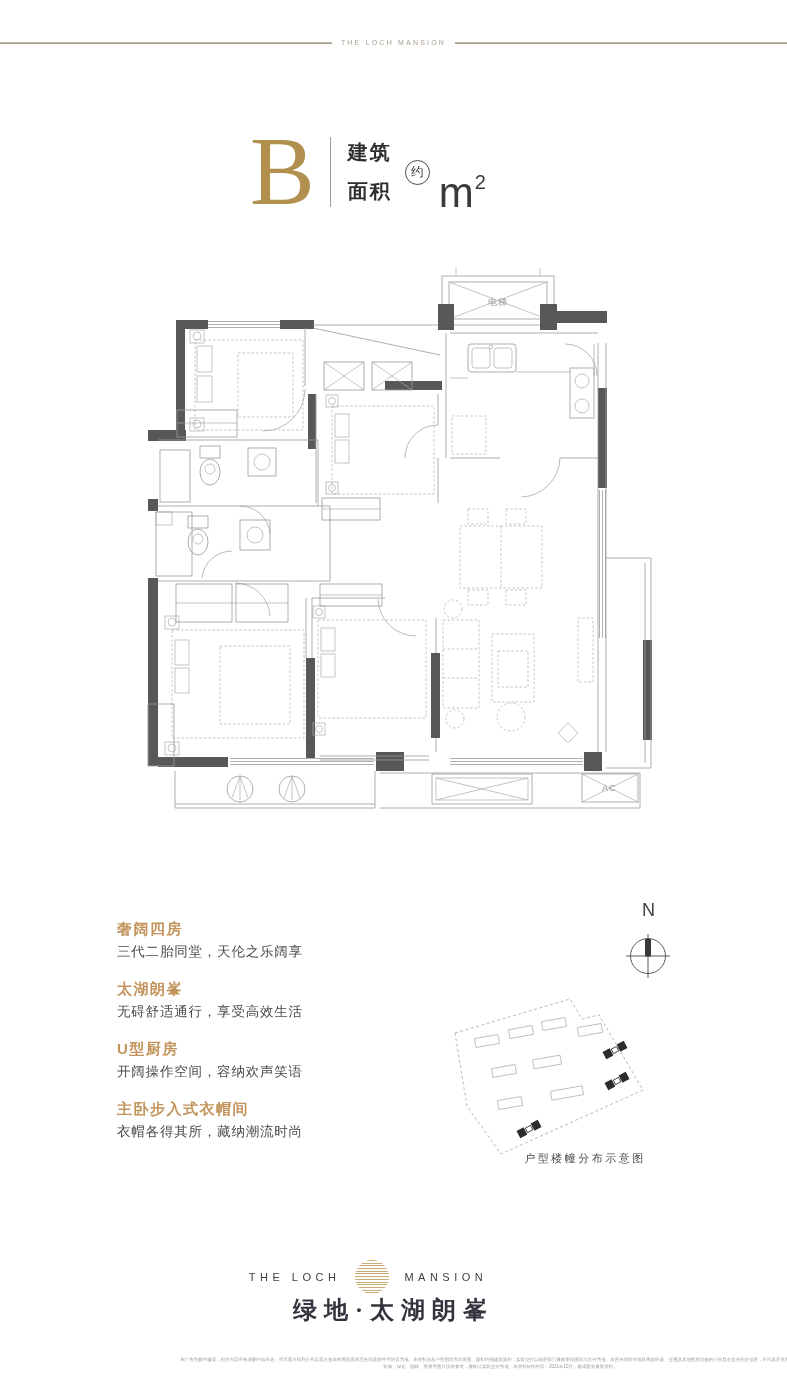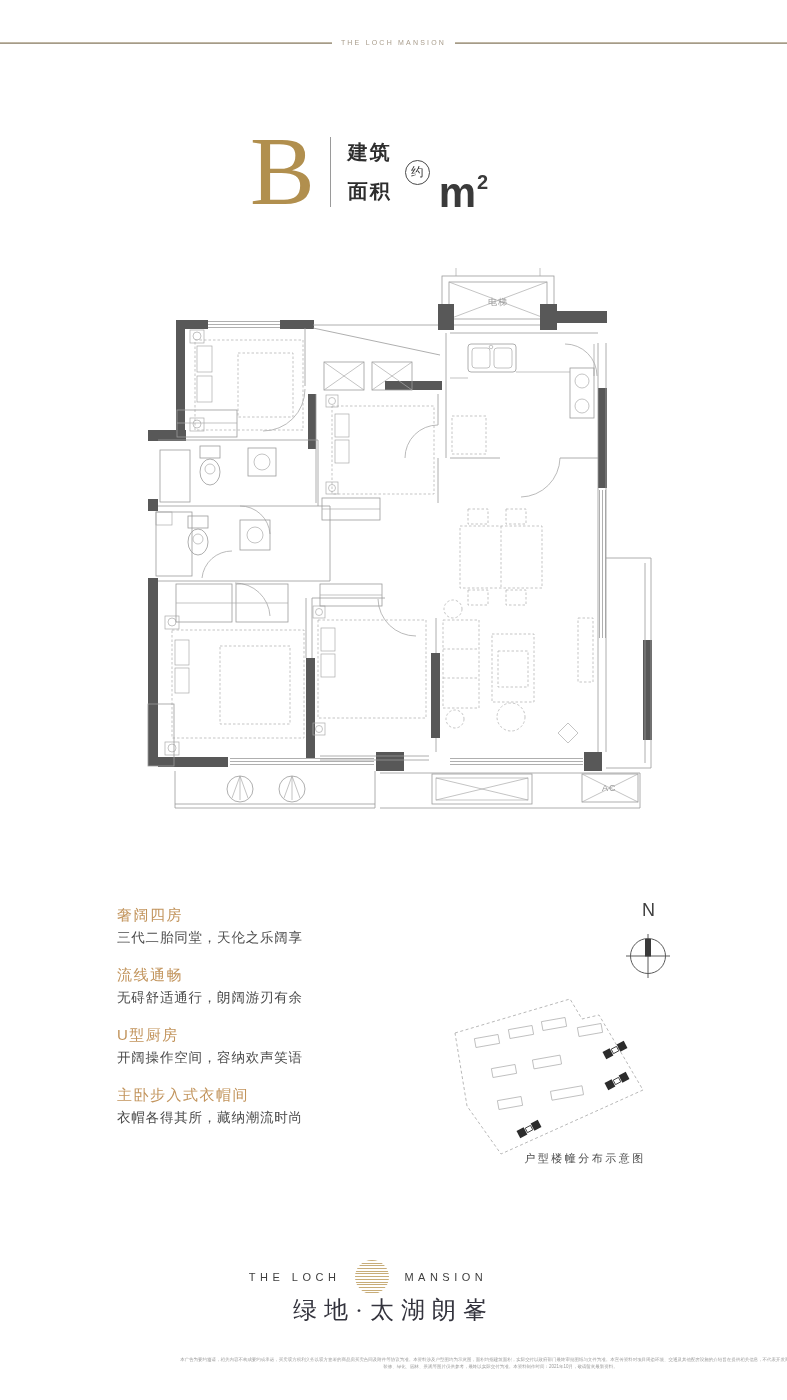--- a/index.html
+++ b/index.html
@@ -14,51 +14,51 @@
   
   .header{position:absolute;top:124px;left:250px;height:96px;display:flex;align-items:center;}
   .unit-letter{font-family:"Liberation Serif","DejaVu Serif",serif;font-size:97px;line-height:88px;
                color:#b18f4e;font-weight:400;}
   .hdr-divider{width:1px;height:70px;background:#9a9a9a;margin:0 17px 0 15px;}
   .area-label{display:flex;flex-direction:column;justify-content:center;font-size:20px;font-weight:700;
               color:#2e2e2e;letter-spacing:2px;line-height:27px;gap:12px;}
   .approx{width:23px;height:23px;border:1.2px solid #4a4a4a;border-radius:50%;display:flex;
           align-items:center;justify-content:center;font-size:12.5px;color:#333;margin:0 9px 0 13px;}
   .area-value{font-size:80px;line-height:80px;font-weight:500;color:#3a3a3a;letter-spacing:1px;margin-top:-4px;}
-  .area-unit{align-self:flex-end;margin-bottom:10px;font-size:42px;font-weight:700;color:#3a3a3a;line-height:34px;}
+  .area-unit{align-self:flex-end;margin-bottom:10px;font-size:42px;font-weight:400;color:#3a3a3a;line-height:34px;}
   .area-unit sup{font-size:20px;position:relative;top:-3px;left:1px;}
 
   
   .floorplan{position:absolute;top:268px;left:140px;}
   .floorplan .w{fill:#585858;}
   .tl{stroke:#9b9b9b;stroke-width:0.8;fill:none;}
   .tl2{stroke:#ababab;stroke-width:0.7;fill:none;}
   .dash{stroke:#b6b6b6;stroke-width:0.8;fill:none;stroke-dasharray:2.5 2;}
   .arc{stroke:#a8a8a8;stroke-width:0.8;fill:none;}
   .plan-label{font-size:9px;fill:#9a9a9a;letter-spacing:1px;}
 
   
   .features{position:absolute;top:906px;left:117px;width:230px;}
   .feature{margin-bottom:19px;}
-  .feature .f-title{font-size:15px;font-weight:400;color:#c2945c;letter-spacing:1.5px;}
+  .feature .f-title{font-size:15px;font-weight:700;color:#c2945c;letter-spacing:1.5px;margin-top:14px;}
   .feature .f-desc{font-size:13.5px;color:#4a4a4a;margin-top:4px;letter-spacing:0.8px;}
 
   
   .compass{position:absolute;top:896px;left:620px;}
   .siteplan{position:absolute;top:986px;left:447px;}
   .site-caption{font-size:11px;fill:#4a4a4a;letter-spacing:2.5px;}
 
   
   .footer-logo{position:absolute;top:1260px;left:0;width:736px;display:flex;align-items:center;
                justify-content:center;gap:15px;}
   .footer-logo .lg{font-size:11px;letter-spacing:4.5px;color:#3e3e3e;}
   .emblem{width:34px;height:34px;border-radius:50%;
           background:repeating-linear-gradient(180deg,#c8ad79 0 1px,#ffffff 1px 2.7px);}
   .brand-cn{position:absolute;top:1294px;left:0;width:787px;text-align:center;
-            font-family:"Liberation Serif","DejaVu Serif",serif;font-size:24px;font-weight:400;
+            font-family:"Liberation Serif","DejaVu Serif",serif;font-size:24px;font-weight:700;
             letter-spacing:7px;color:#33333d;}
   .disclaimer{position:absolute;top:1356px;left:0;width:787px;text-align:center;color:#9b9b9b;}
   .disclaimer .shrink{display:inline-block;font-size:7px;line-height:11px;transform:scale(0.64);
                       transform-origin:top center;white-space:nowrap;}
 </style>
 </head>
 <body>
 
 <div class="page">
 
@@ -271,22 +271,22 @@
       <rect class="tl" x="8" y="436" width="26" height="62" fill="url(#dhatch)"></rect>
     </g>
   </svg>
 
   <div class="features">
     <div class="feature">
       <div class="f-title">奢阔四房</div>
       <div class="f-desc">三代二胎同堂，天伦之乐阔享</div>
     </div>
     <div class="feature">
-      <div class="f-title">流线通畅</div>
-      <div class="f-desc">无碍舒适通行，朗阔游刃有余</div>
+      <div class="f-title">太湖朗峯</div>
+      <div class="f-desc">无碍舒适通行，享受高效生活</div>
     </div>
     <div class="feature">
       <div class="f-title">U型厨房</div>
       <div class="f-desc">开阔操作空间，容纳欢声笑语</div>
     </div>
     <div class="feature">
       <div class="f-title">主卧步入式衣帽间</div>
       <div class="f-desc">衣帽各得其所，藏纳潮流时尚</div>
     </div>
   </div>

